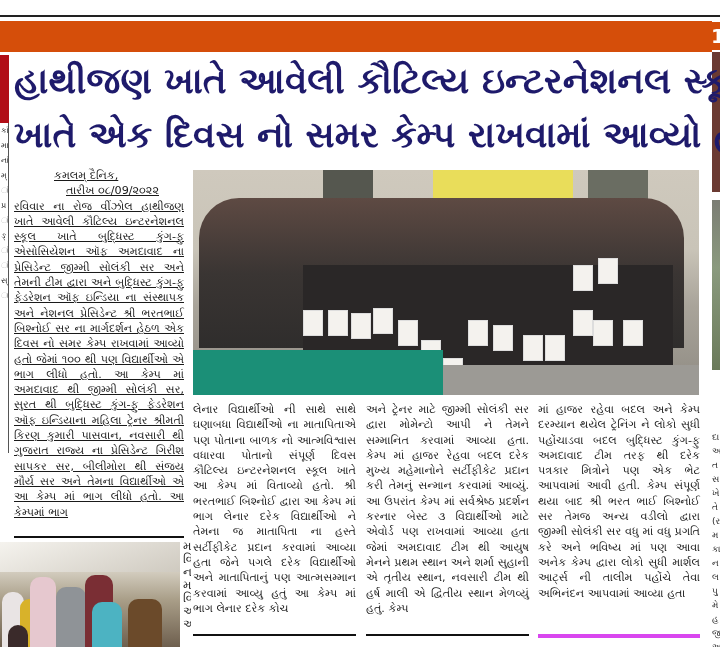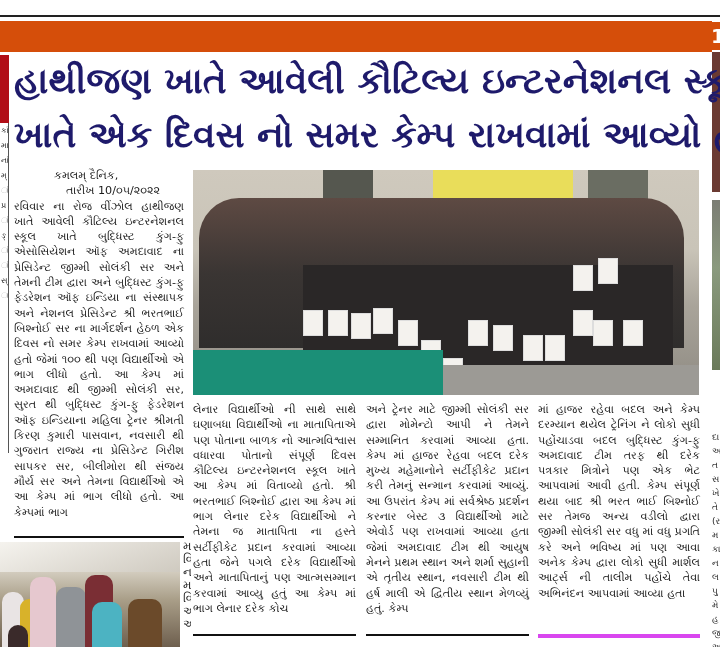--- a/index.html
+++ b/index.html
@@ -20,21 +20,21 @@
     .right-strip .txt { margin-top: 60px; font-size: 9px; line-height: 14px; color:#222; overflow:hidden; height: 220px; word-break: break-all; }
 
     .headline { position: absolute; left: 14px; top: 54px; width: 696px; height: 112px; background: #fff; }
     .headline .line { display: block; font-family: "DejaVu Sans", sans-serif; font-weight: bold; color: #1e1a6b; font-size: 36px; line-height: 54px; white-space: nowrap; text-align: center; letter-spacing: 0px; }
 
     .col { position: absolute; font-size: 11.2px; line-height: 15.3px; color: #1a1a1a; text-align: justify; }
     .col p { margin: 0; }
     .byline { padding-left: 40px; }
     .byline2 { padding-left: 52px; }
 
-    .col1 { left: 14px; top: 168px; width: 170px; height: 370px; border-bottom: 2px solid #111; }
+    .col1 { left: 14px; top: 168px; width: 170px; height: 370px; border-bottom: 2px solid #111; text-decoration: underline; }
 
     .photo-main { position: absolute; left: 193px; top: 170px; width: 506px; height: 225px; overflow: hidden;
       background: linear-gradient(180deg, #cfc9bd 0%, #c9c4b8 35%, #a9a49a 60%, #8e8a82 100%); }
     .photo-main .banner { position: absolute; left: 240px; top: 0; width: 140px; height: 58px; background: #e9dd5a; }
     .photo-main .banner2 { position: absolute; right: 18px; top: 55px; width: 50px; height: 75px; background: #d9453e; opacity: .8; }
     .photo-main .window { position: absolute; left: 130px; top: 0; width: 50px; height: 40px; background: #55574f; }
     .photo-main .window2 { position: absolute; left: 395px; top: 0; width: 60px; height: 45px; background: #6a6d62; }
     .photo-main .crowd { position: absolute; left: 6px; top: 28px; width: 485px; height: 150px; background: linear-gradient(180deg,#5e4a43 0%, #3a3533 50%, #2f2d2c 100%); border-radius: 40px 40px 0 0; }
     .photo-main .kids { position: absolute; left: 110px; top: 95px; width: 370px; height: 125px; background: #2a2727; }
     .photo-main .cert { position: absolute; width: 20px; height: 26px; background: #f4f2ee; border: 1px solid #ddd; }
@@ -70,21 +70,21 @@
   <div class="txt">દા અ ત સ ખે તે (ર મ કા ન લ પુ મે હ જી અ</div>
 </div>
 
 <div class="headline">
   <span class="line">હાથીજણ ખાતે આવેલી કૌટિલ્ય ઇન્ટરનેશનલ સ્કૂલ</span>
   <span class="line">ખાતે એક દિવસ નો સમર કેમ્પ રાખવામાં આવ્યો હતો</span>
 </div>
 
 <div class="col col1">
   <p class="byline">કમલમ્ દૈનિક,</p>
-  <p class="byline2">તારીખ 10/૦૫/૨૦૨૨</p>
+  <p class="byline2">તારીખ ૦૮/09/૨૦૨૨</p>
   <p>રવિવાર ના રોજ વીંઝોલ હાથીજણ ખાતે આવેલી કૌટિલ્ય ઇન્ટરનેશનલ સ્કૂલ ખાતે બુદ્ધિસ્ટ કુંગ-ફુ એસોસિયેશન ઑફ અમદાવાદ ના પ્રેસિડેન્ટ જીમ્મી સોલંકી સર અને તેમની ટીમ દ્વારા અને બુદ્ધિસ્ટ કુંગ-ફુ ફેડરેશન ઑફ ઇન્ડિયા ના સંસ્થાપક અને નેશનલ પ્રેસિડેન્ટ શ્રી ભરતભાઈ બિશ્નોઈ સર ના માર્ગદર્શન હેઠળ એક દિવસ નો સમર કેમ્પ રાખવામાં આવ્યો હતો જેમાં ૧૦૦ થી પણ વિદ્યાર્થીઓ એ ભાગ લીધો હતો. આ કેમ્પ માં અમદાવાદ થી જીમ્મી સોલંકી સર, સુરત થી બુદ્ધિસ્ટ કુંગ-ફુ ફેડરેશન ઑફ ઇન્ડિયાના મહિલા ટ્રેનર શ્રીમતી કિરણ કુમારી પાસવાન, નવસારી થી ગુજરાત રાજ્ય ના પ્રેસિડેન્ટ ગિરીશ સાપકર સર, બીલીમોરા થી સંજય મૌર્ય સર અને તેમના વિદ્યાર્થીઓ એ આ કેમ્પ માં ભાગ લીધો હતો. આ કેમ્પમાં ભાગ</p>
 </div>
 
 <div class="photo-main">
   <div class="window"></div>
   <div class="banner"></div>
   <div class="window2"></div>
   <div class="banner2"></div>
   <div class="crowd"></div>
   <div class="kids"></div>

